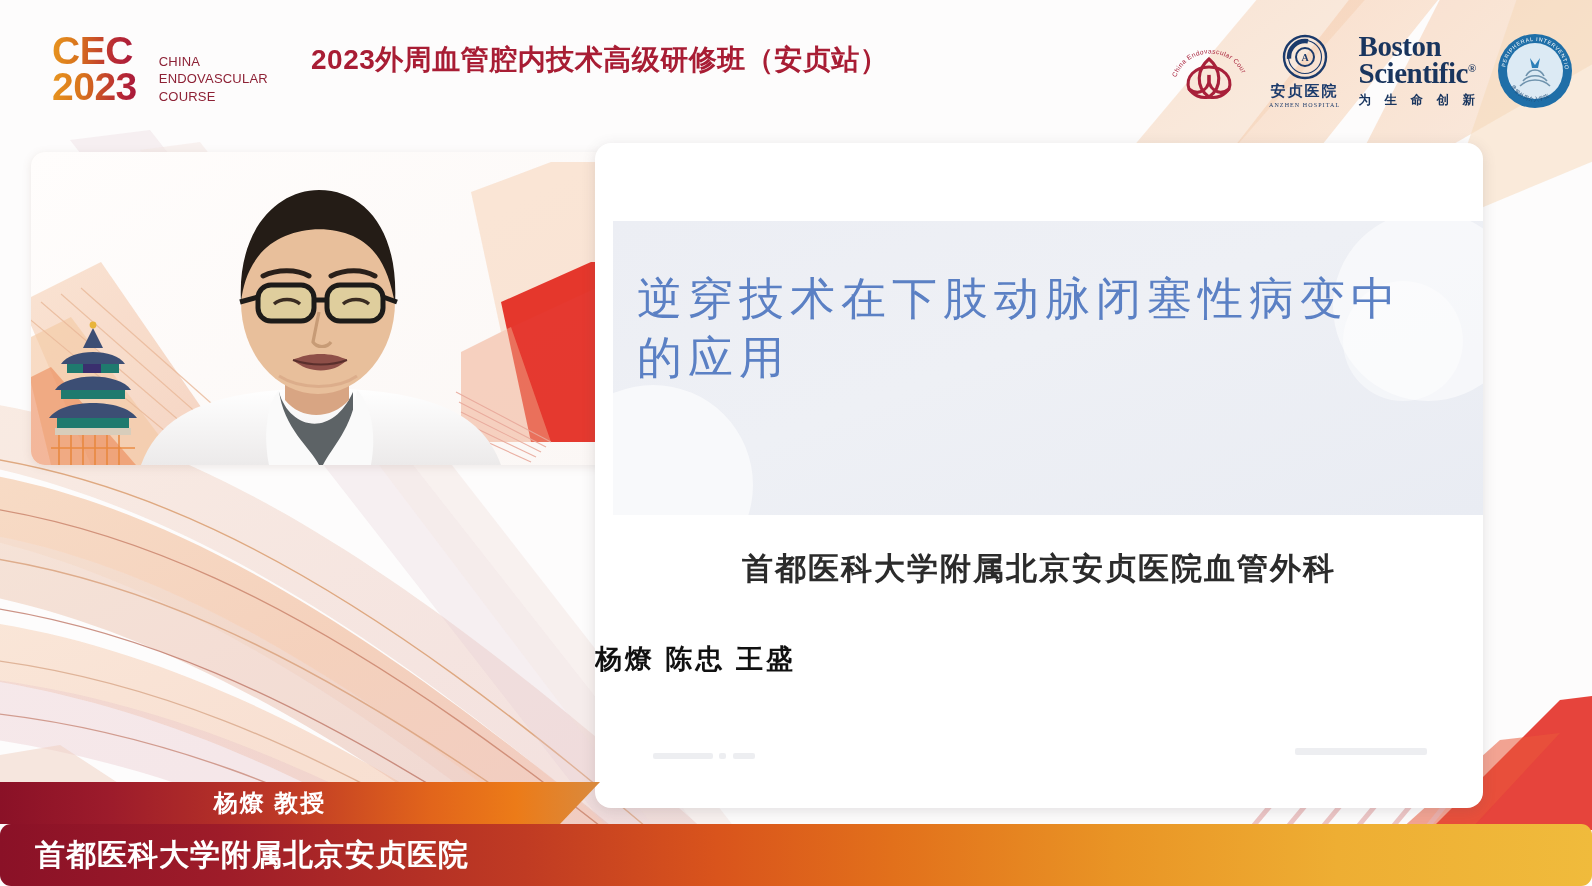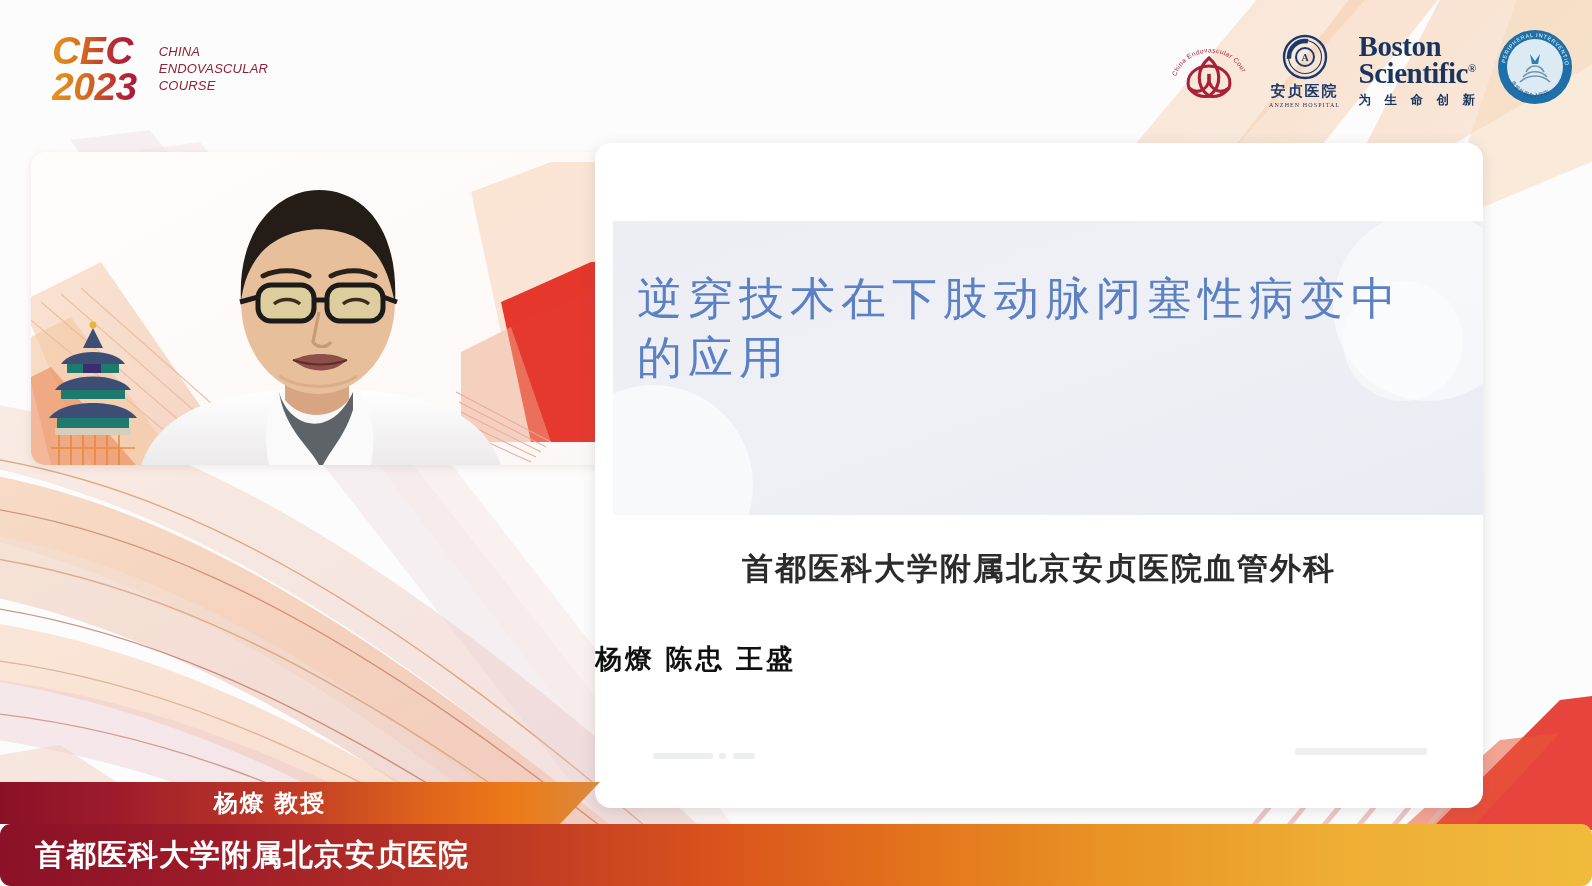--- a/index.html
+++ b/index.html
@@ -22,21 +22,21 @@
   
   #header {
     position: absolute; left: 0; top: 0;
     width: 1592px; height: 137px;
     z-index: 5;
   }
 
   
   #cec-logo {
     position: absolute; left: 52px; top: 33px;
-    display: flex; align-items: center; gap: 0; font-style: italic;
+    display: flex; align-items: flex-end; gap: 0;
   }
   .cec-left { display: flex; flex-direction: column; line-height: 0.92; }
   .cec-word {
     font-size: 39px; font-weight: 700; letter-spacing: -0.5px;
     background: linear-gradient(95deg, #e8961f 0%, #d9741c 30%, #b92b33 72%, #a6163c 100%);
     -webkit-background-clip: text; background-clip: text;
     color: transparent; -webkit-text-fill-color: transparent;
     font-family: "Liberation Sans", sans-serif;
   }
   .cec-year {
@@ -64,21 +64,21 @@
   .ht-line2 {
     color: #a81d34; font-size: 28px; font-weight: 700; letter-spacing: 0.5px;
     line-height: 1.42; white-space: nowrap;
   }
 
   
   #header-logos {
     position: absolute; right: 18px; top: 28px;
     display: flex; align-items: center; gap: 16px; height: 86px;
   }
-  .logo-box { position: relative; height: 86px; display: flex; align-items: flex-start; justify-content: center; }
+  .logo-box { position: relative; height: 86px; display: flex; align-items: center; justify-content: center; }
 
   
   .lotus-wrap { width: 84px; height: 84px; position: relative; }
 
   
   .anzhen-wrap { width: 76px; height: 86px; display: flex; flex-direction: column; align-items: center; justify-content: center; }
   .anzhen-cn { color: #1b3a6b; font-size: 15px; font-weight: 700; letter-spacing: 2px; margin-top: 2px; }
   .anzhen-en { color: #1b3a6b; font-size: 6px; letter-spacing: 1.1px; margin-top: 1px; font-family: "Liberation Serif", serif; }
 
   
@@ -254,20 +254,21 @@
       </div>
       <div class="cec-divider"></div>
       <div class="cec-right">
         <div>CHINA</div>
         <div>ENDOVASCULAR</div>
         <div>COURSE</div>
       </div>
     </div>
 
     <div id="header-title">
+      <div class="ht-line2">2023外周血管腔内技术高级研修班（安贞站）</div>
     </div>
 
     <div id="header-logos">
 
       <div class="logo-box">
         <div class="lotus-wrap">
           <svg width="84" height="84" viewBox="0 0 84 84">
             <defs>
               <path id="arcA" d="M 8,52 A 36,36 0 0 1 76,46"></path>
             </defs>

